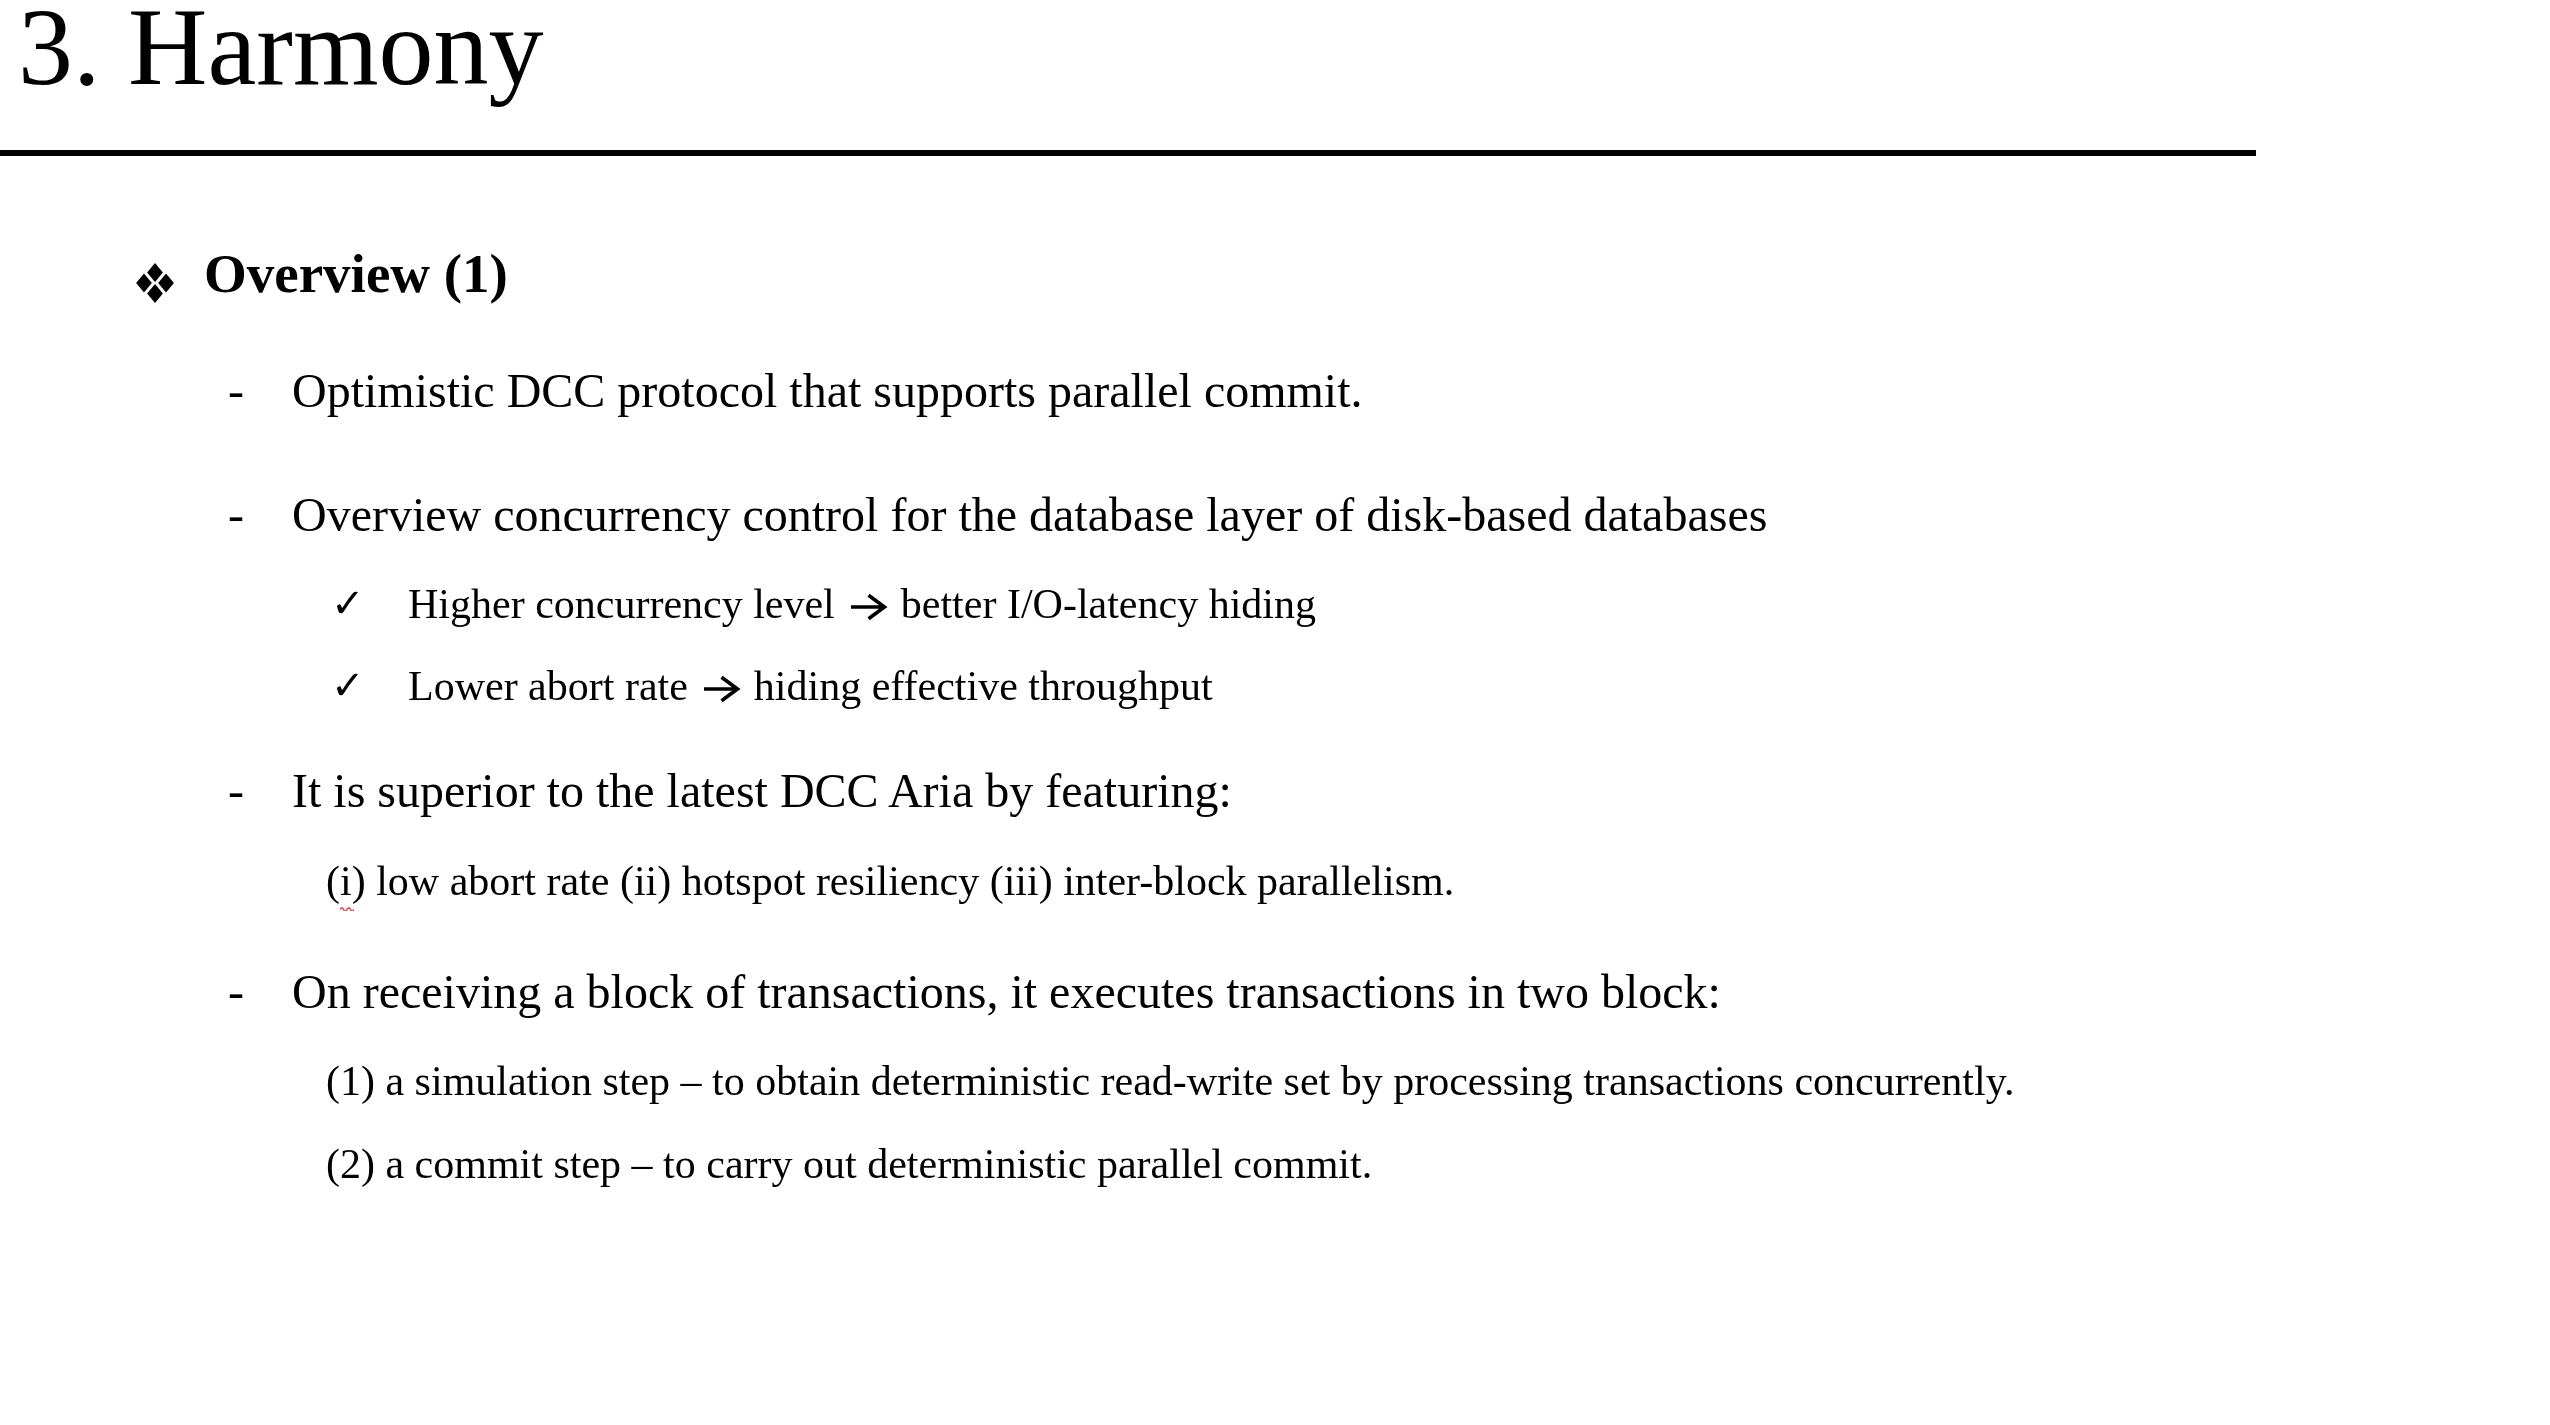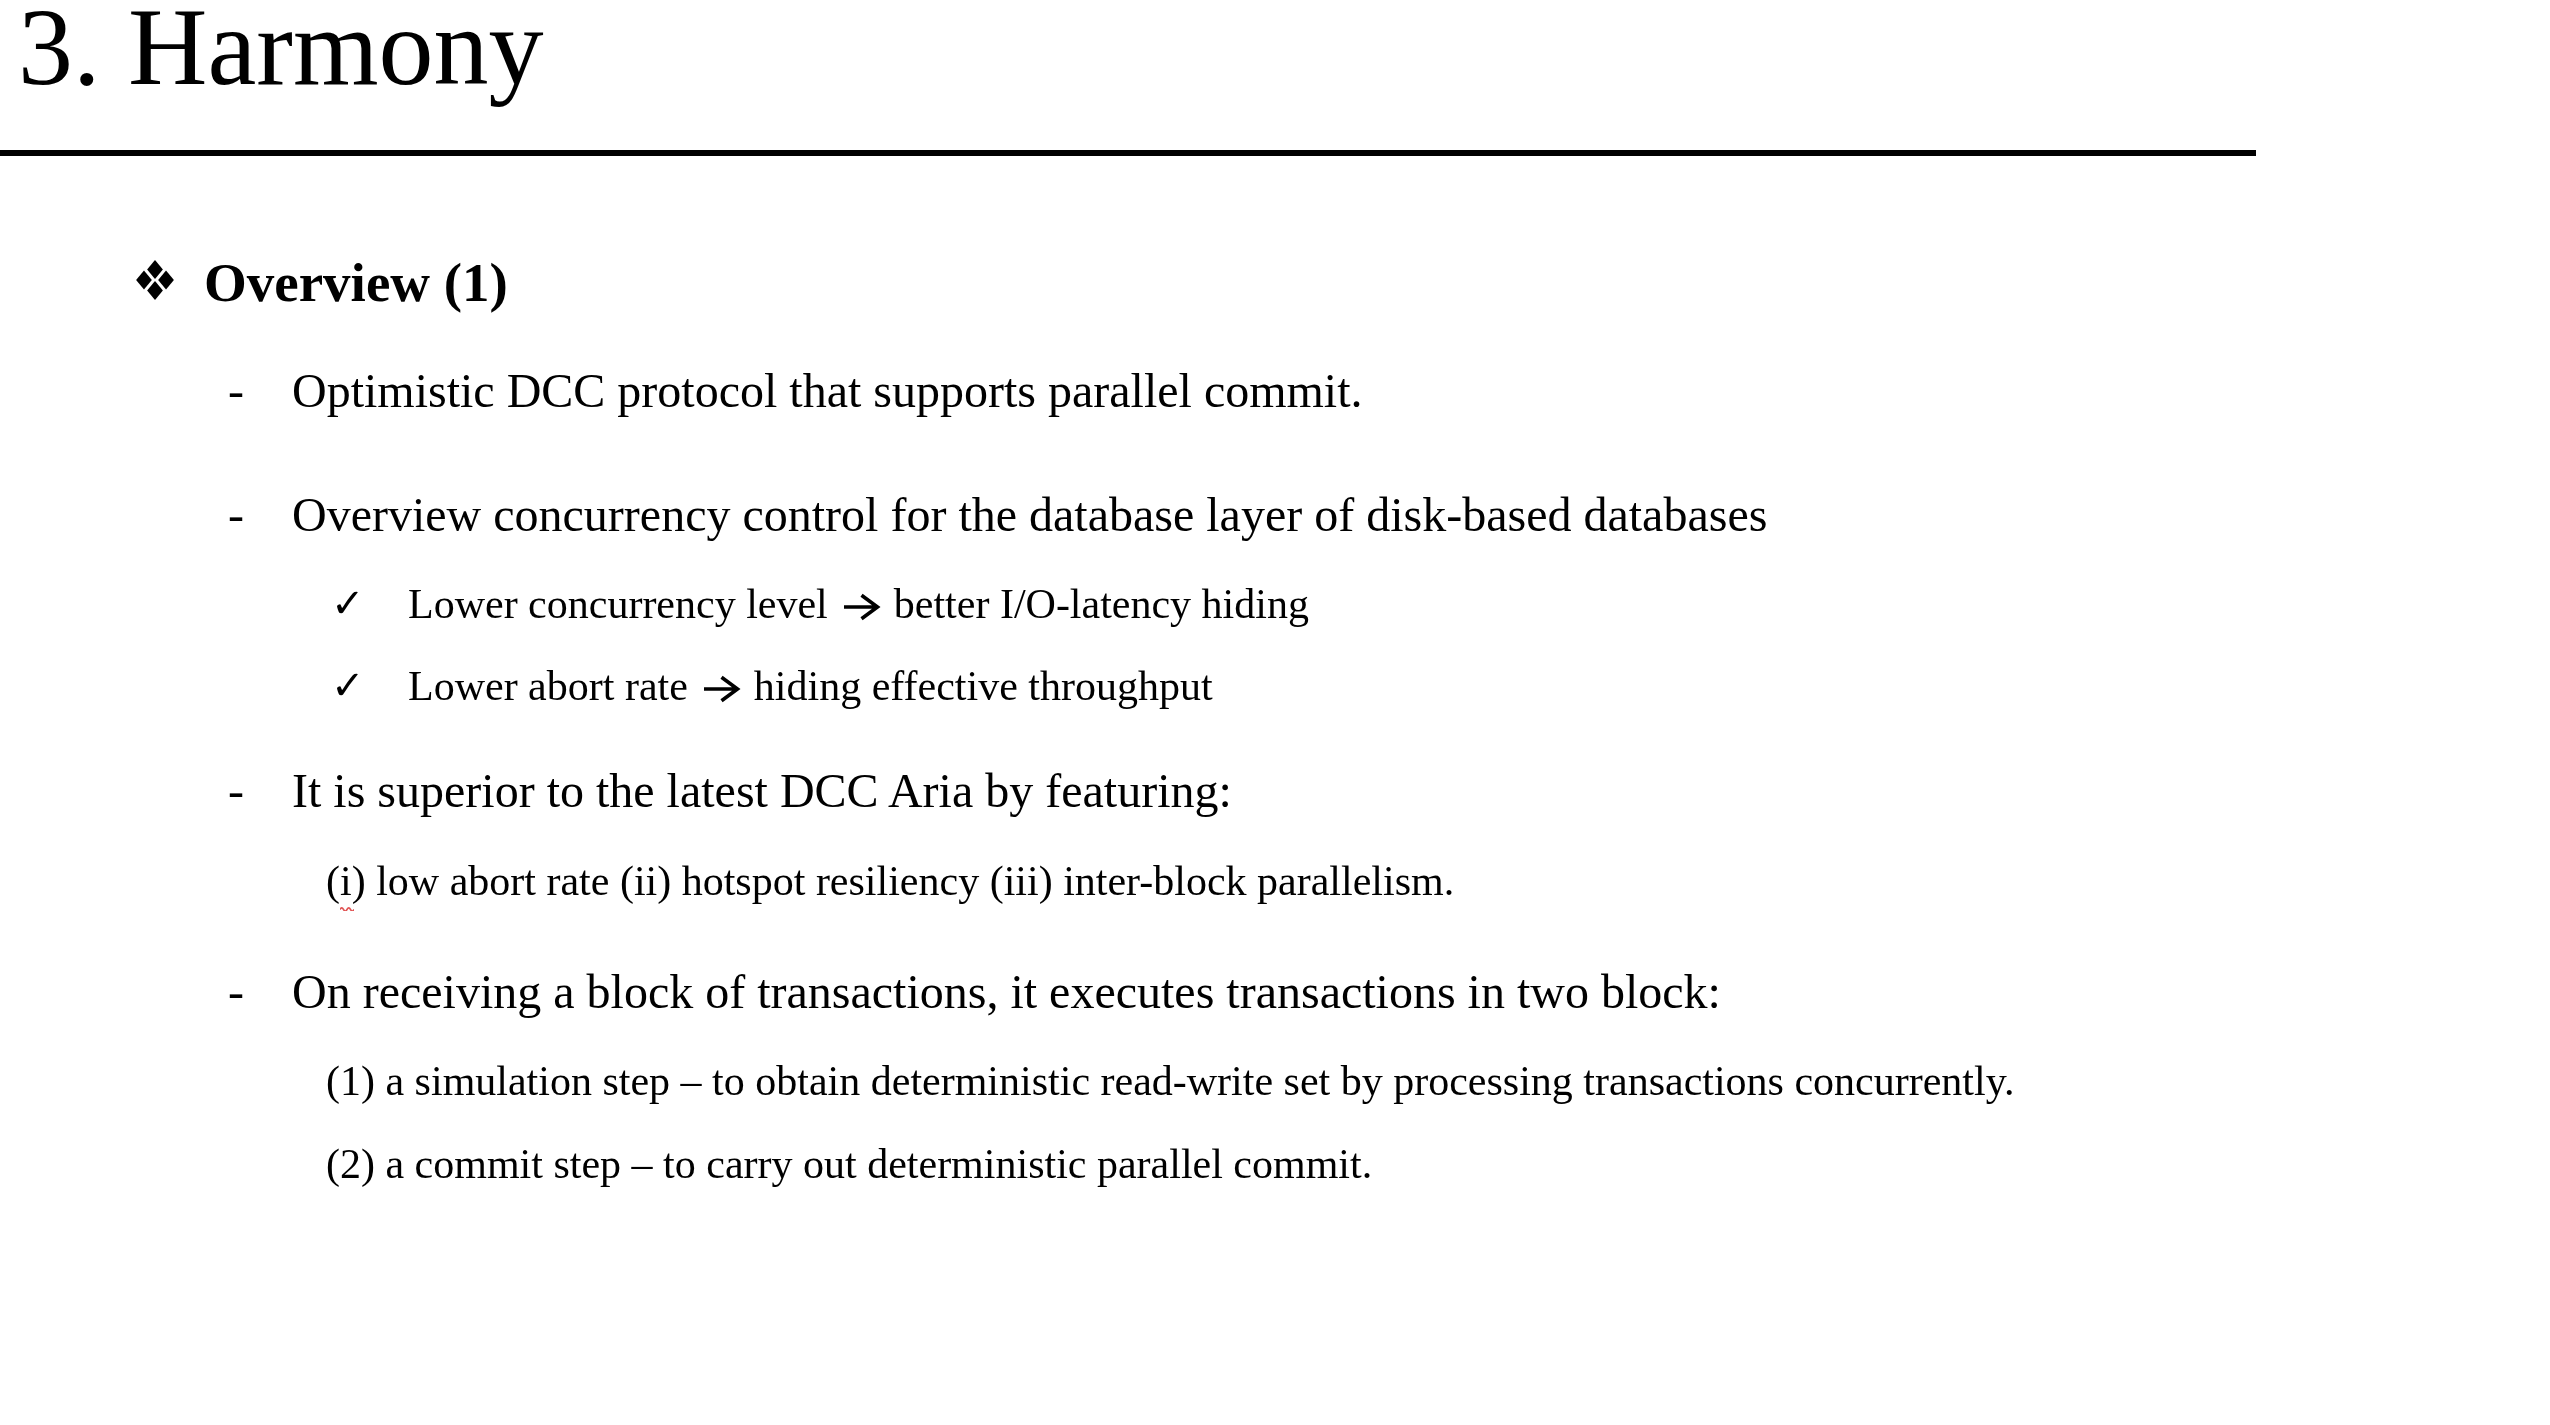--- a/index.html
+++ b/index.html
@@ -26,22 +26,23 @@
     position: absolute;
     left: 0;
     top: 150px;
     width: 2550px;
     height: 6px;
     background: #000000;
   }
   .heading {
     position: absolute;
     left: 134px;
-    top: 250px;
+    top: 241px;
     display: flex;
+    align-items: center;
     gap: 28px;
     font-size: 55px;
     font-weight: 700;
     line-height: 1.2;
     white-space: nowrap;
   }
   .heading .diamond-wrap { width: 42px; height: 42px; display: inline-block; }
   .row {
     position: absolute;
     display: flex;
@@ -109,21 +110,21 @@
   </div>
 
   <div class="row lvl1 pos-b2">
     <span class="marker">-</span>
     <span>Overview concurrency control for the database layer of disk-based databases</span>
   </div>
 
   <div class="row lvl2 pos-c1">
     <span class="marker">✓</span>
     <span>
-      <span>Lower concurrency level</span><span class="arrow-icon"><svg width="44" height="34" viewBox="0 0 38 32" aria-hidden="true">
+      <span>Higher concurrency level</span><span class="arrow-icon"><svg width="44" height="34" viewBox="0 0 38 32" aria-hidden="true">
             <path d="M3 16 H33 M19.5 5 L34.5 16 L19.5 27" stroke="#000000" stroke-width="3.4" fill="none"></path>
           </svg></span><span>better I/O-latency hiding</span>
     </span>
   </div>
 
   <div class="row lvl2 pos-c2">
     <span class="marker">✓</span>
     <span>
       <span>Lower abort rate</span><span class="arrow-icon"><svg width="44" height="34" viewBox="0 0 38 32" aria-hidden="true">
             <path d="M3 16 H33 M19.5 5 L34.5 16 L19.5 27" stroke="#000000" stroke-width="3.4" fill="none"></path>

